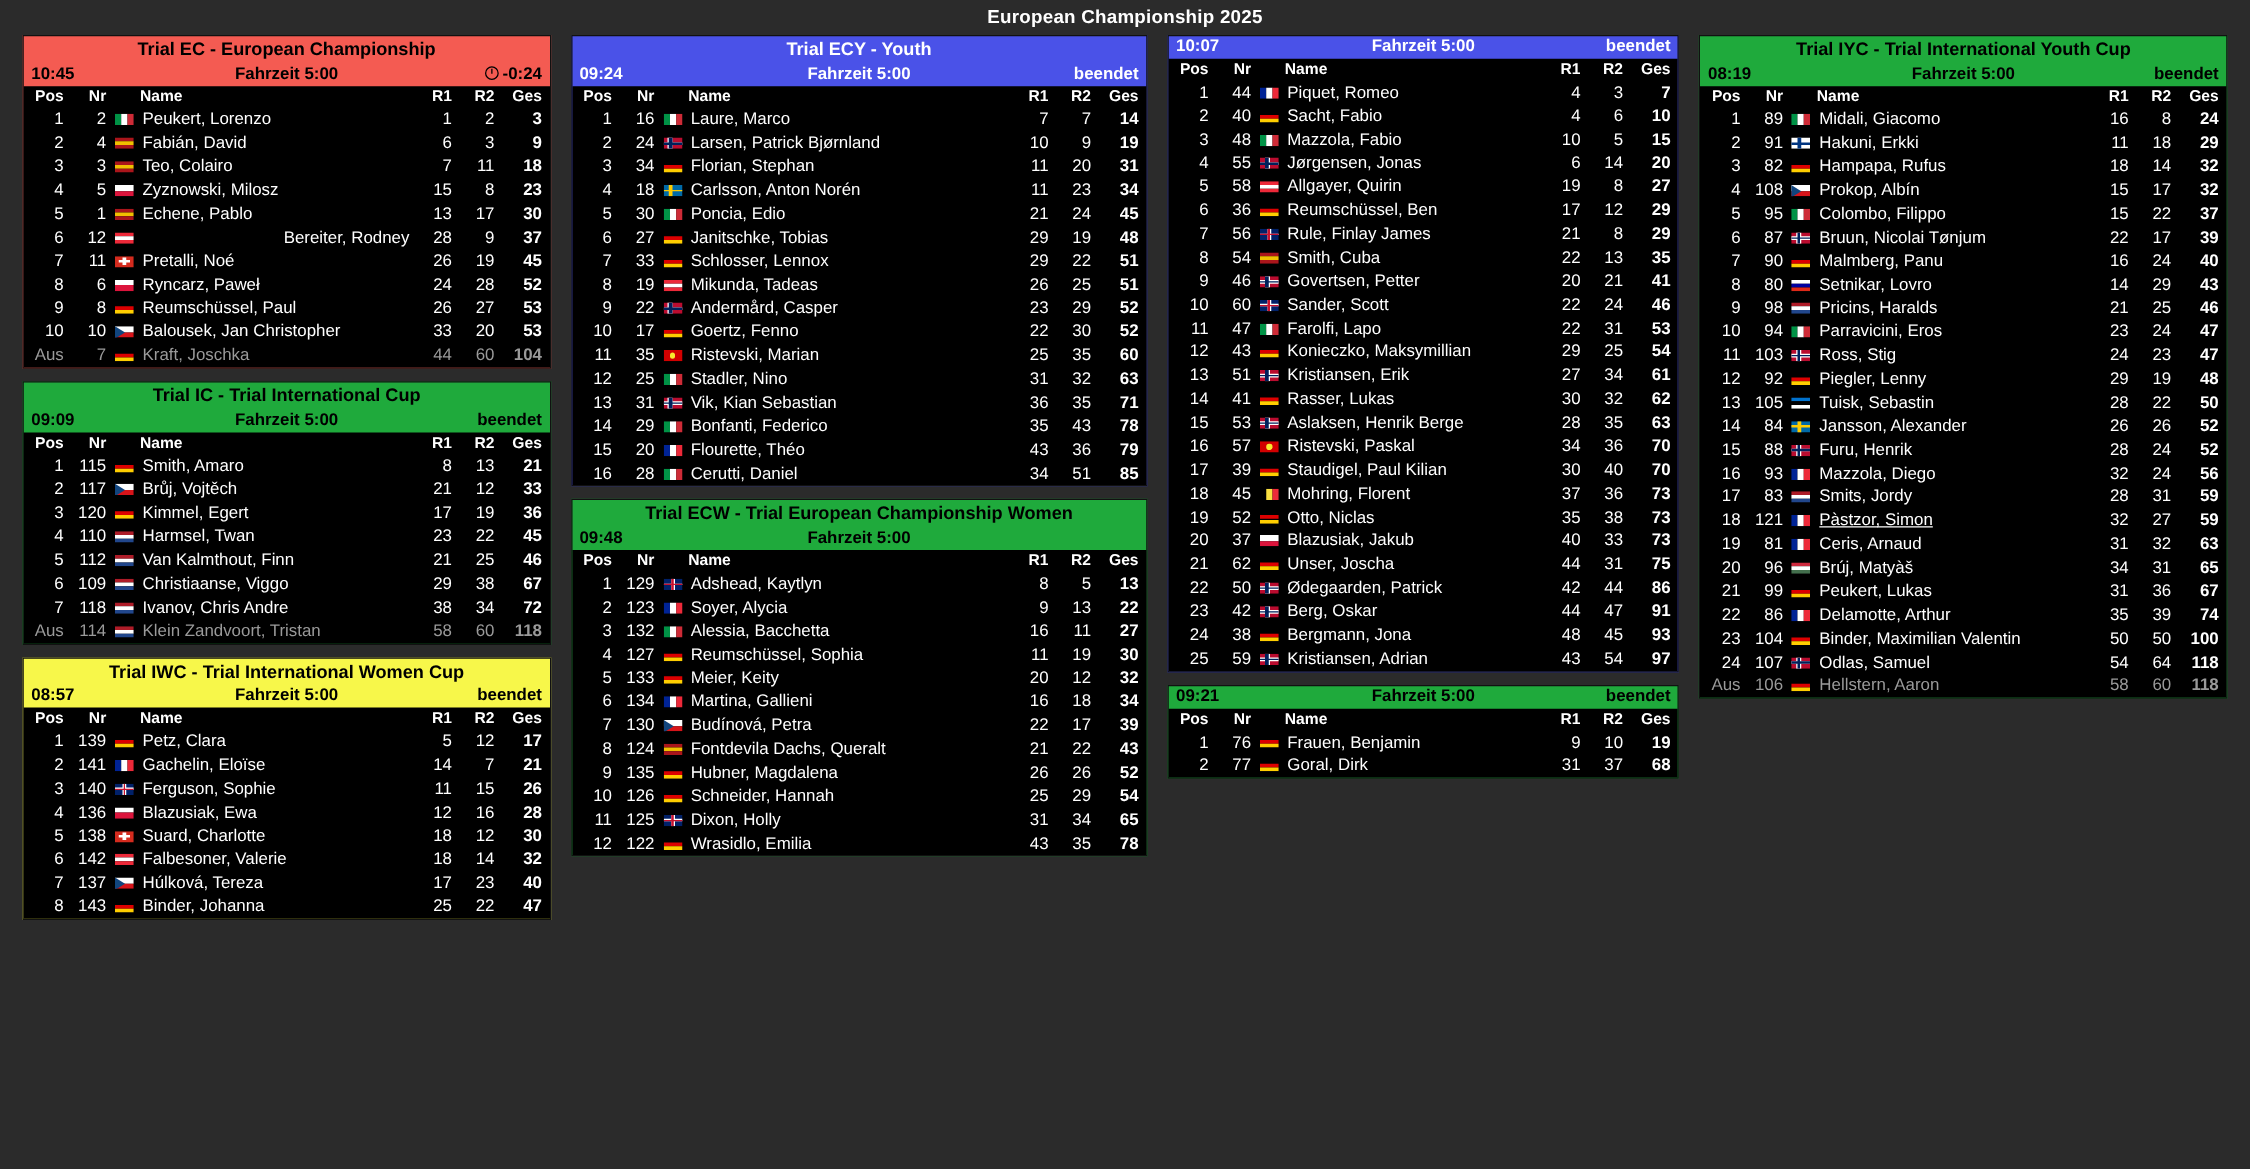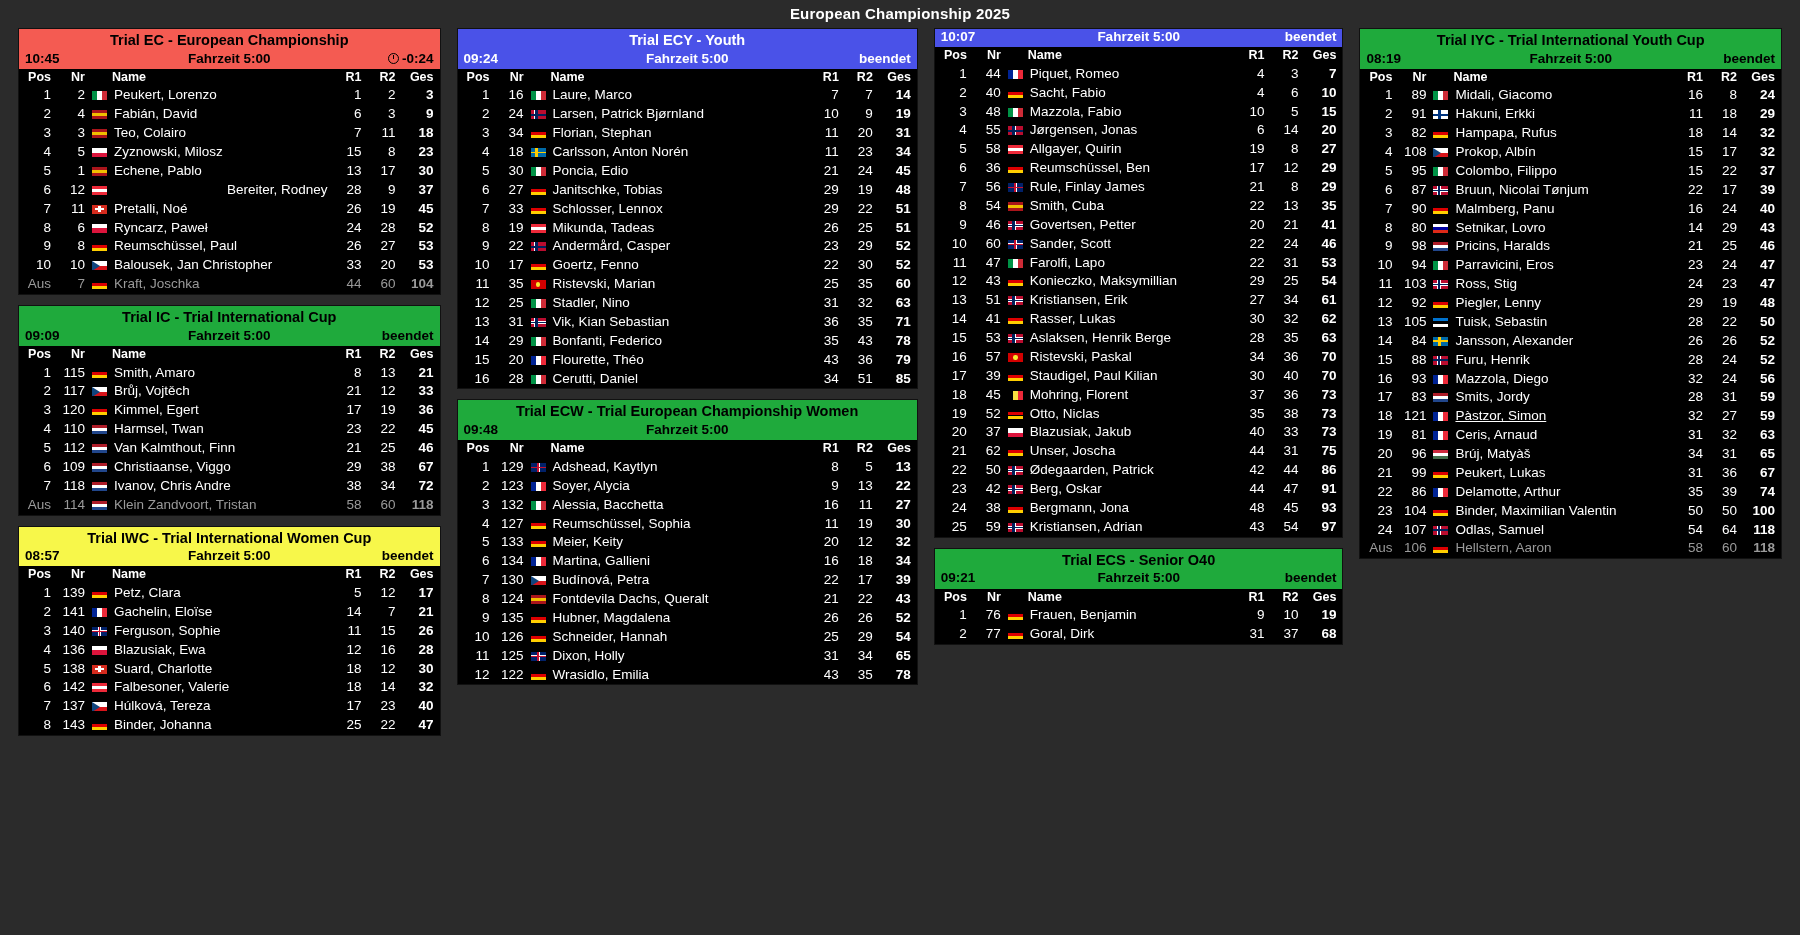--- a/index.html
+++ b/index.html
@@ -971,21 +971,20 @@
                   <td class="c-r1">43</td>
                   <td class="c-r2">54</td>
                   <td class="c-ges">97</td>
                 </tr>
               </tbody>
             </table>
           </div>
         </div>
       <div>
           <div class="panel" style="background: rgb(31, 170, 60); color: rgb(0, 0, 0);">
-            <div class="panel-title">Trial ECS - Senior O40</div>
             <div class="panel-sub">
               <div class="sub-left">09:21</div>
               <div class="sub-mid"><b>Fahrzeit 5:00</b></div>
               <div class="sub-right"><span>beendet</span></div>
             </div>
             <table class="table">
               <thead>
                 <tr>
                   <th class="c-pos">Pos</th>
                   <th class="c-nr">Nr</th>

